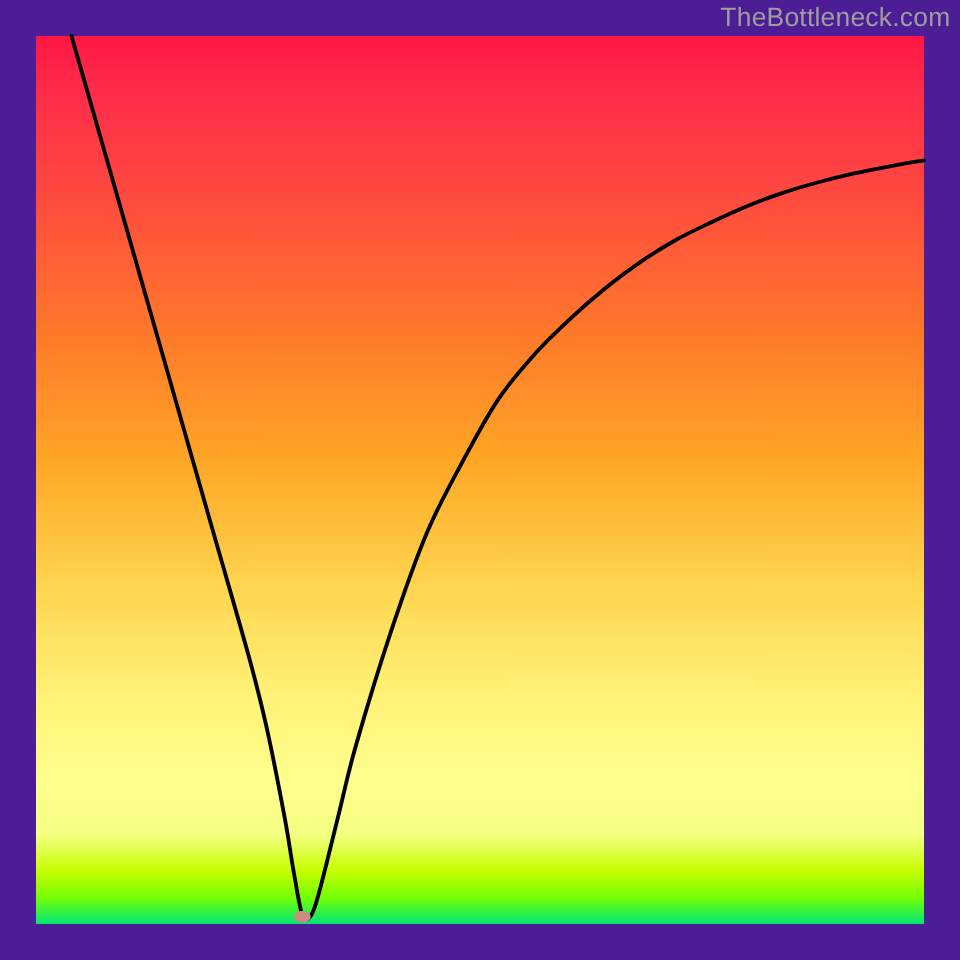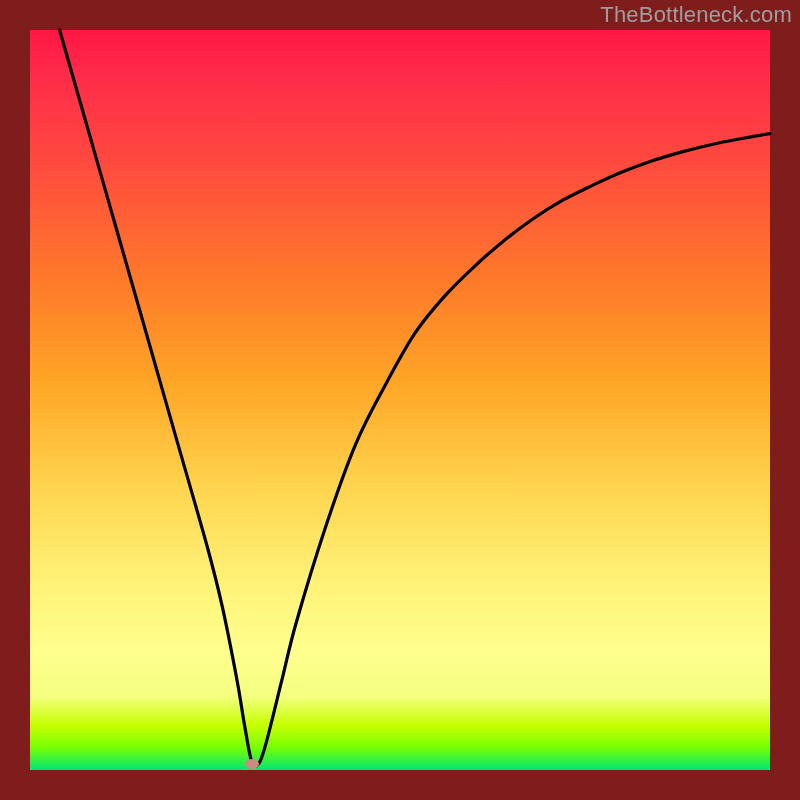--- a/index.html
+++ b/index.html
@@ -8,21 +8,21 @@
     width: 800px;
     height: 800px;
     background: #000;
     font-family: Arial, Helvetica, sans-serif;
     overflow: hidden;
   }
   .frame {
     position: relative;
     width: 800px;
     height: 800px;
-    background: #7f1d1d;
+    background: #4c1d95;
   }
   .plot-area {
     position: absolute;
     left: 30px;
     top: 30px;
     width: 740px;
     height: 740px;
     
     background: linear-gradient(
       to bottom,

